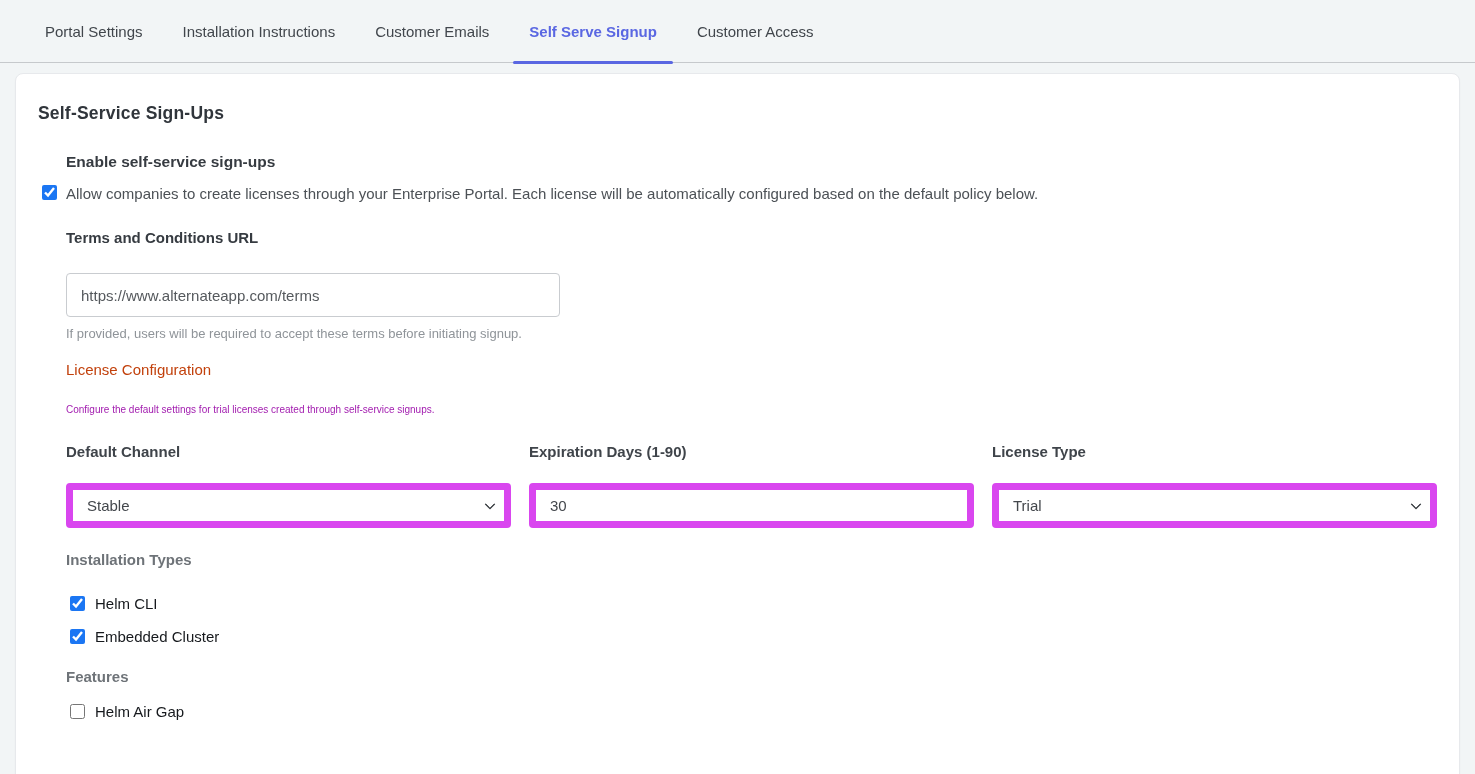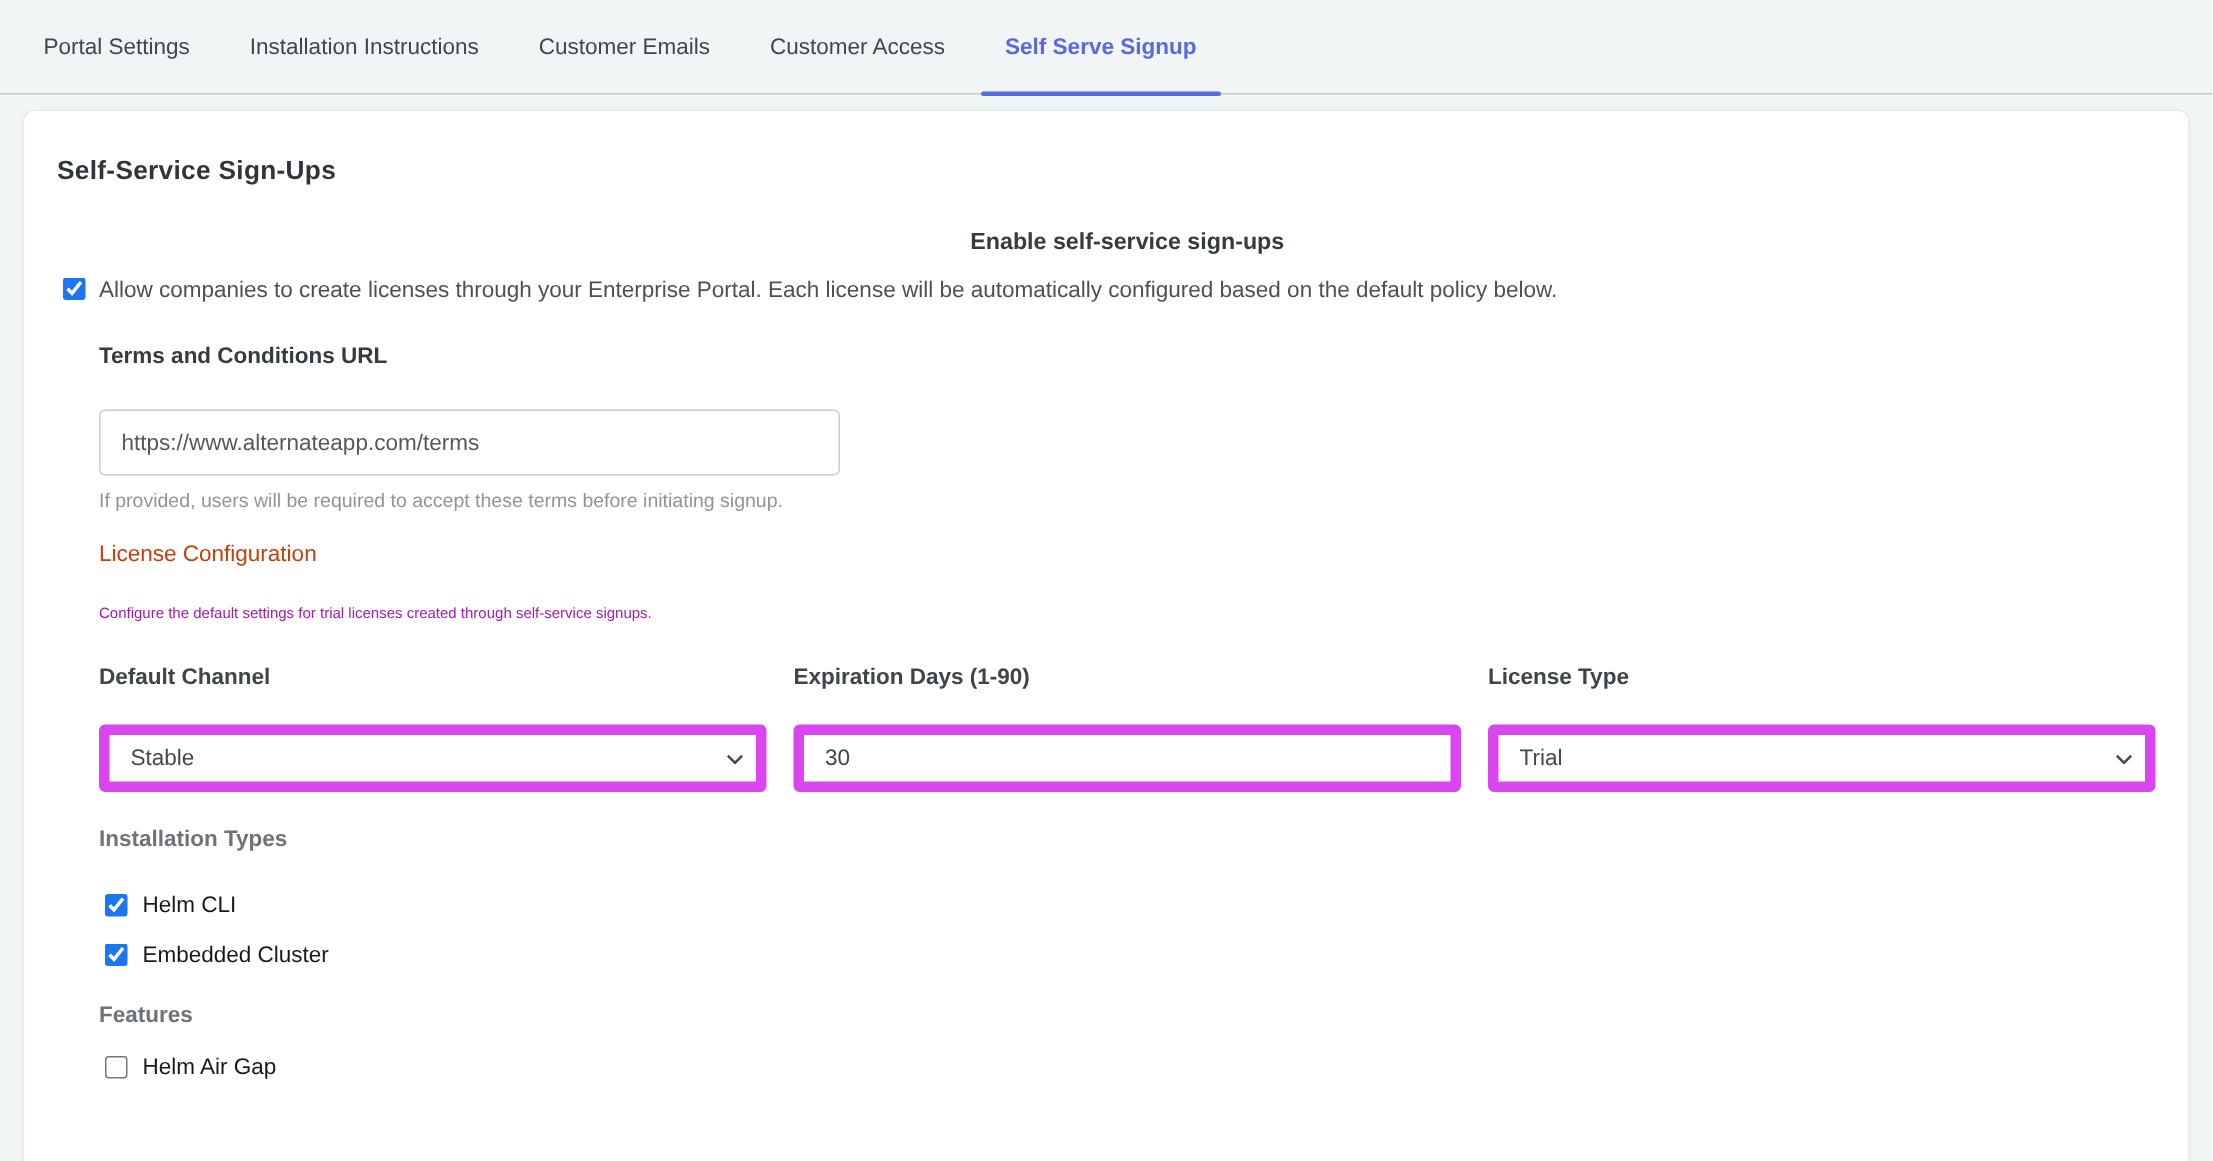--- a/index.html
+++ b/index.html
@@ -8,21 +8,21 @@
     width: 1475px; height: 774px; overflow: hidden;
     background: #f2f5f6;
     font-family: "Liberation Sans", "DejaVu Sans", sans-serif;
     -webkit-font-smoothing: antialiased;
   }
 
   
   .tabbar {
     height: 63px;
     display: flex; align-items: stretch;
-    padding-left: 13px;
+    padding-left: 29px;
     border-bottom: 1px solid #c6c9cc;
     background: #f2f5f6;
   }
   .tab {
     position: relative;
     display: flex; align-items: center;
     padding: 0 16px; margin-right: 8px;
     font-size: 15px; color: #41464c;
     cursor: pointer; white-space: nowrap;
   }
@@ -43,21 +43,21 @@
     padding: 28px 22px 0 22px;
   }
   .page-title {
     margin: 0;
     font-size: 17.5px; font-weight: 600; color: #30353b;
     line-height: 23px; letter-spacing: 0.2px;
   }
   .content { margin-left: 28px; margin-top: 26px; }
 
   .enable-heading {
-    font-size: 15.5px; font-weight: 700; color: #363b41; line-height: 21px; text-align: center;
+    font-size: 15.5px; font-weight: 700; color: #363b41; line-height: 21px;
   }
   .enable-row {
     position: relative; margin-top: 11px;
     font-size: 15px; color: #4c5156; line-height: 21px;
   }
   .enable-row .main-cb {
     position: absolute; left: -24px; top: 2px;
     width: 15px; height: 15px; margin: 0;
     accent-color: #1b76f3;
   }
@@ -128,26 +128,26 @@
 <div class="tabbar">
   <div class="tab">
     <span>Portal Settings</span>
   </div>
   <div class="tab">
     <span>Installation Instructions</span>
   </div>
   <div class="tab">
     <span>Customer Emails</span>
   </div>
-  <div class="tab">
-    <span>Customer Access</span>
-  </div>
   <div class="tab active">
     <span>Self Serve Signup</span>
     <span class="tab-indicator"></span>
+  </div>
+  <div class="tab">
+    <span>Customer Access</span>
   </div>
 </div>
 
 <div class="card">
   <h1 class="page-title">Self-Service Sign-Ups</h1>
 
   <div class="content">
 
     <div class="enable-heading">Enable self-service sign-ups</div>
     <div class="enable-row">

